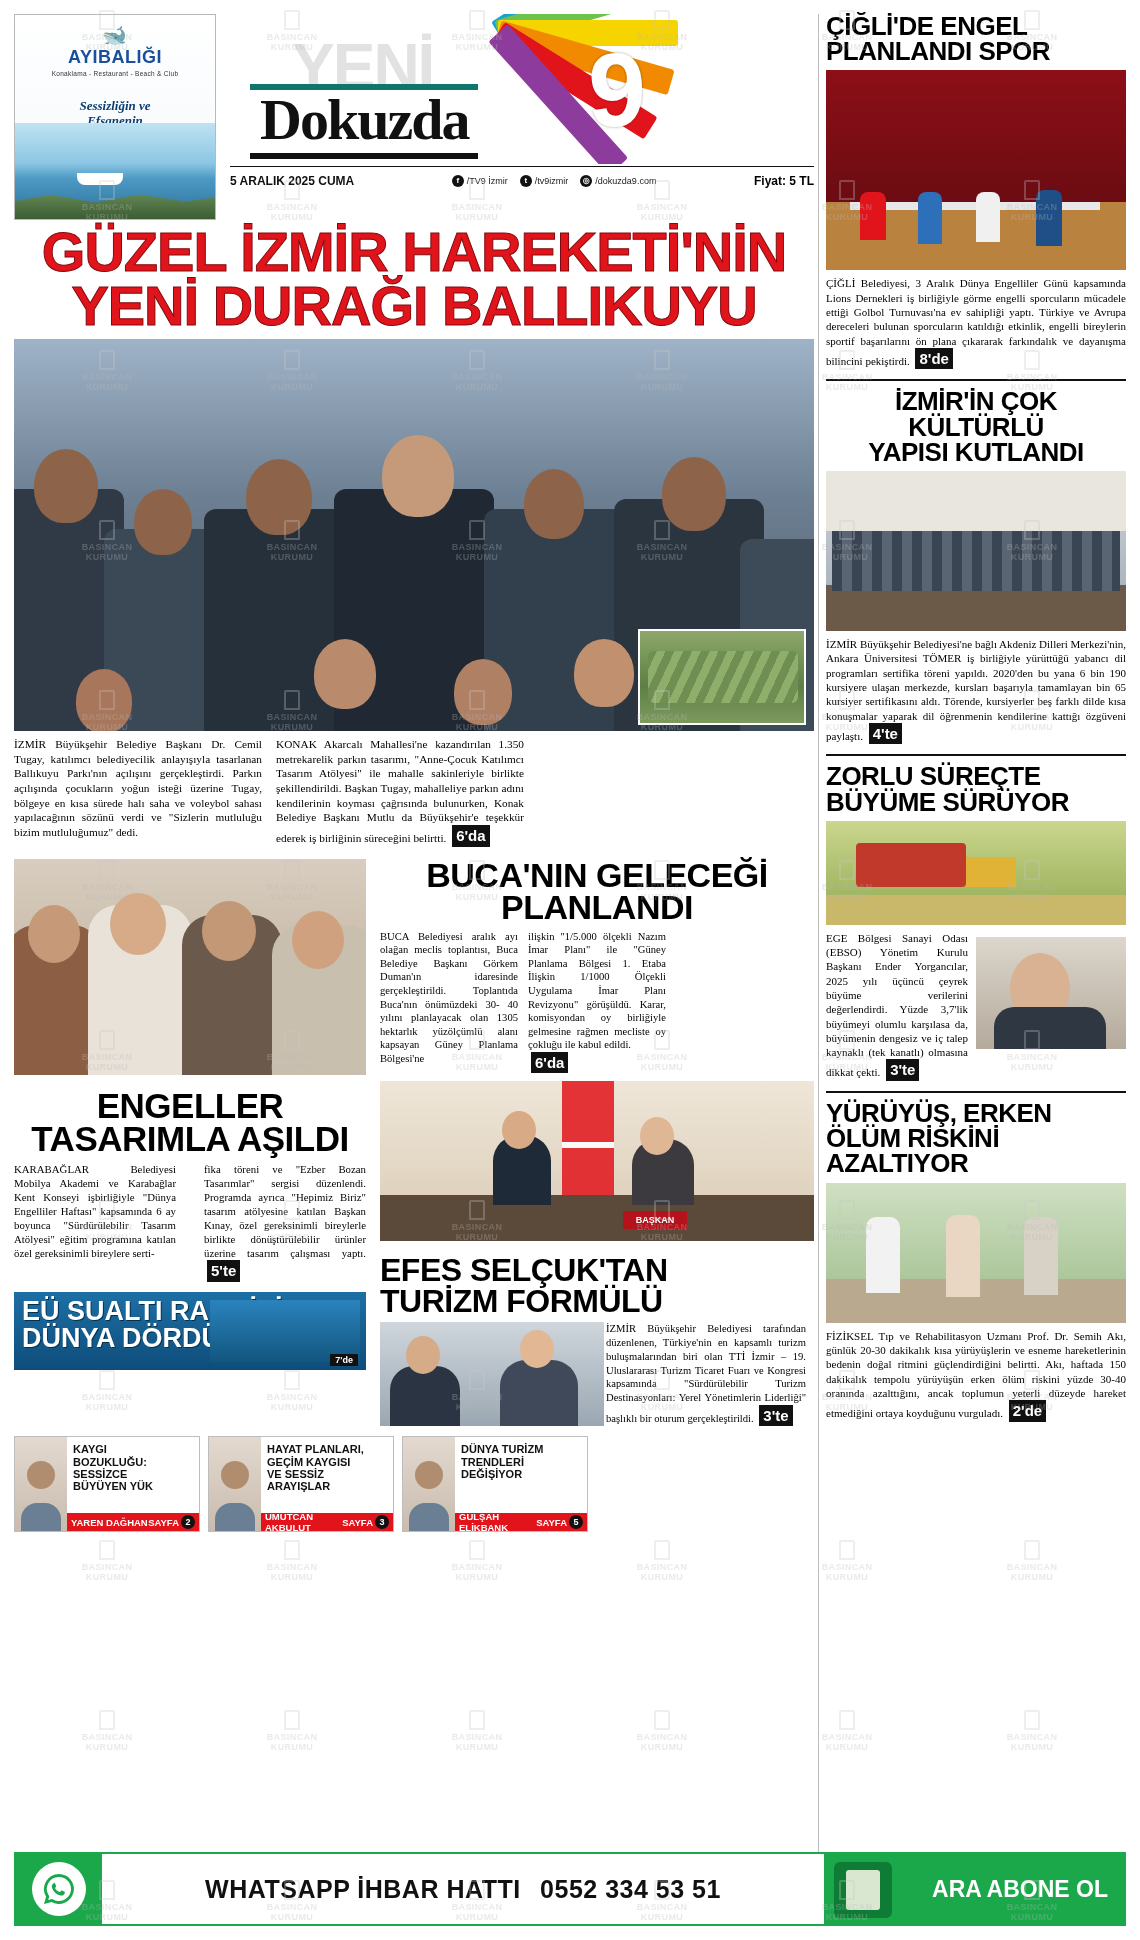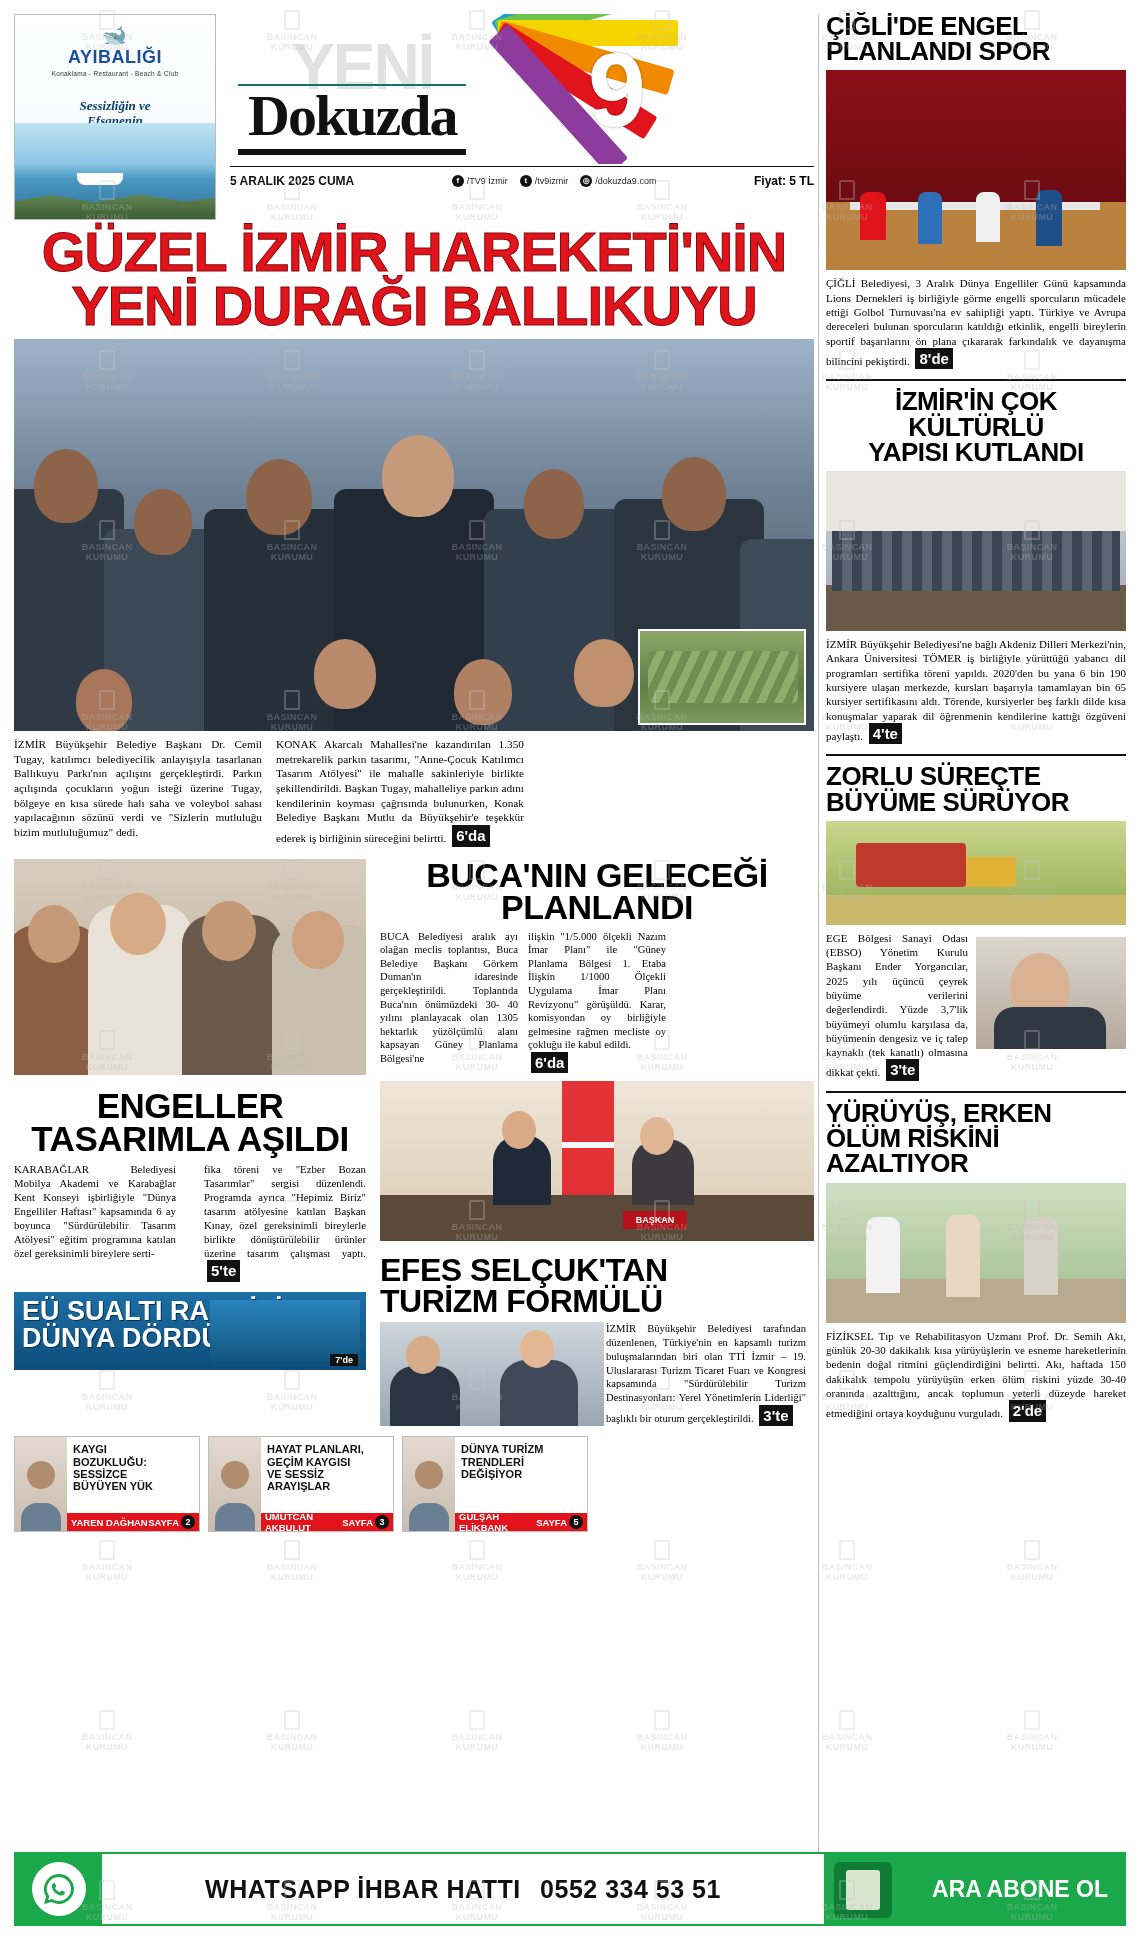--- a/index.html
+++ b/index.html
@@ -41,21 +41,21 @@
   .ad-photo { position:absolute; left:0; bottom:0; width:100%; height:96px;
       background:linear-gradient(#bfe3f2 0%, #8cc6e4 42%, #4c9ac4 58%, #2d6f99 100%); }
   .ad-photo:after { content:""; position:absolute; left:0; bottom:0; width:100%; height:30px;
       background:linear-gradient(#6a8f5a,#3d5c33); clip-path:polygon(0 40%,18% 20%,40% 45%,62% 18%,85% 42%,100% 28%,100% 100%,0 100%); }
   .ad-boat { position:absolute; left:62px; bottom:34px; width:46px; height:12px; background:#fff; border-radius:0 0 8px 8px; }
 
   .title-zone { flex:1; position:relative; padding-left:14px; }
   .logo-row { position:relative; height:150px; overflow:hidden; }
   .ghost-yeni { position:absolute; left:62px; top:16px; font-family:"Liberation Sans",sans-serif; font-weight:700;
       font-size:64px; color:#e2e2e2; letter-spacing:-2px; }
-  .dokuzda-box { position:absolute; left:8px; top:70px; border-top:2px solid #0f766e; border-bottom:6px solid #111; padding:2px 10px 4px; }
+  .dokuzda-box { position:absolute; left:20px; top:70px; border-top:6px solid #0f766e; border-bottom:6px solid #111; padding:2px 10px 4px; }
   .dokuzda { font-family:"Liberation Serif",serif; font-weight:700; font-size:58px; line-height:.98; letter-spacing:-2px; color:#111; }
   .fan { position:absolute; left:268px; top:6px; width:210px; height:140px; }
   .fan i { position:absolute; left:0; top:0; width:180px; height:26px; border-radius:3px; transform-origin:0 50%; }
   .nine { position:absolute; left:358px; top:24px; font-family:"Liberation Sans",sans-serif; font-weight:700;
       font-size:104px; line-height:1; color:#fff; text-shadow:0 0 3px rgba(0,0,0,.35); }
   .strap { position:relative; border-top:1px solid #111; margin-top:2px; display:flex; align-items:center; height:28px; }
   .strap .date { font-family:"Liberation Sans",sans-serif; font-weight:700; font-size:12px; color:#111; }
   .socials { flex:1; display:flex; justify-content:center; gap:12px; align-items:center; }
   .soc { display:flex; align-items:center; gap:3px; font-family:"Liberation Sans",sans-serif; font-size:9px; color:#222; }
   .soc .dot { width:12px; height:12px; border-radius:50%; background:#111; color:#fff; font-size:8px;

